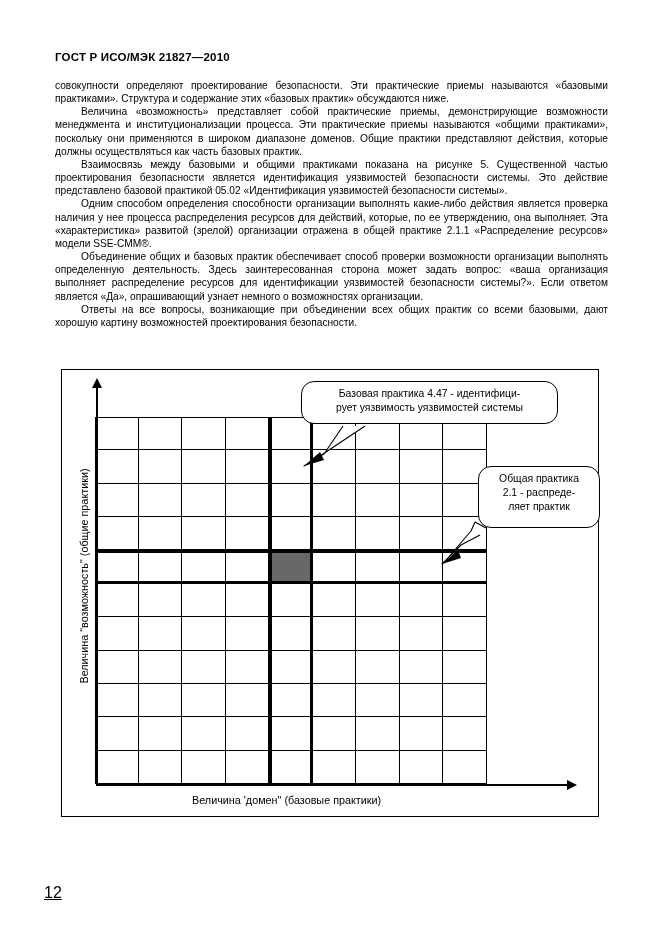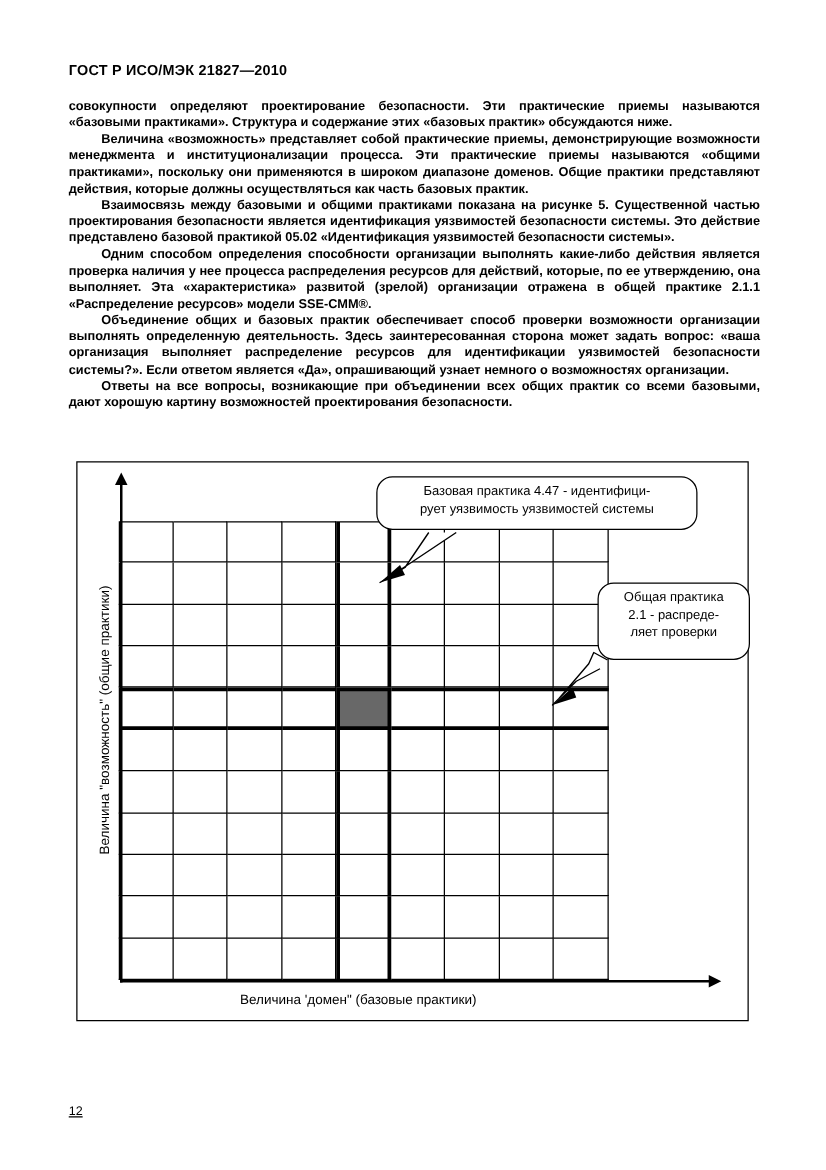--- a/index.html
+++ b/index.html
@@ -41,21 +41,20 @@
     top: 79px;
     width: 553px;
     font-size: 10.2px;
     line-height: 13.15px;
     text-align: justify;
     text-justify: inter-word;
   }
   .body-text p {
     margin: 0;
     text-indent: 26px;
-    font-weight: bold;
   }
   .body-text p.no-indent {
     text-indent: 0;
   }
 
   
   .figure-frame {
     position: absolute;
     left: 61px;
     top: 369px;
@@ -199,23 +198,23 @@
     top: 824px;
     width: 538px;
     text-align: center;
     font-size: 10.2px;
     line-height: 14px;
   }
 
   
   .page-number {
     position: absolute;
-    left: 55px;
+    left: 44px;
     top: 884px;
-    font-size: 10px;
+    font-size: 16px;
     text-decoration: underline;
   }
 </style>
 </head>
 <body>
 
 <div class="page">
 
   <div class="doc-header">ГОСТ Р ИСО/МЭК 21827—2010</div>
 
@@ -367,21 +366,21 @@
     </svg>
 
     <div class="callout callout-1">
       <div>Базовая практика 4.47 - идентифици-</div>
       <div>рует уязвимость уязвимостей системы</div>
     </div>
 
     <div class="callout callout-2">
       <div>Общая практика</div>
       <div>2.1 - распреде-</div>
-      <div>ляет проверки</div>
+      <div>ляет практик</div>
     </div>
 
     <div class="y-axis-title">Величина "возможность" (общие практики)</div>
     <div class="x-axis-title">Величина  'домен" (базовые практики)</div>
 
   </div>
 
   <div class="fig-caption">
   </div>
 

